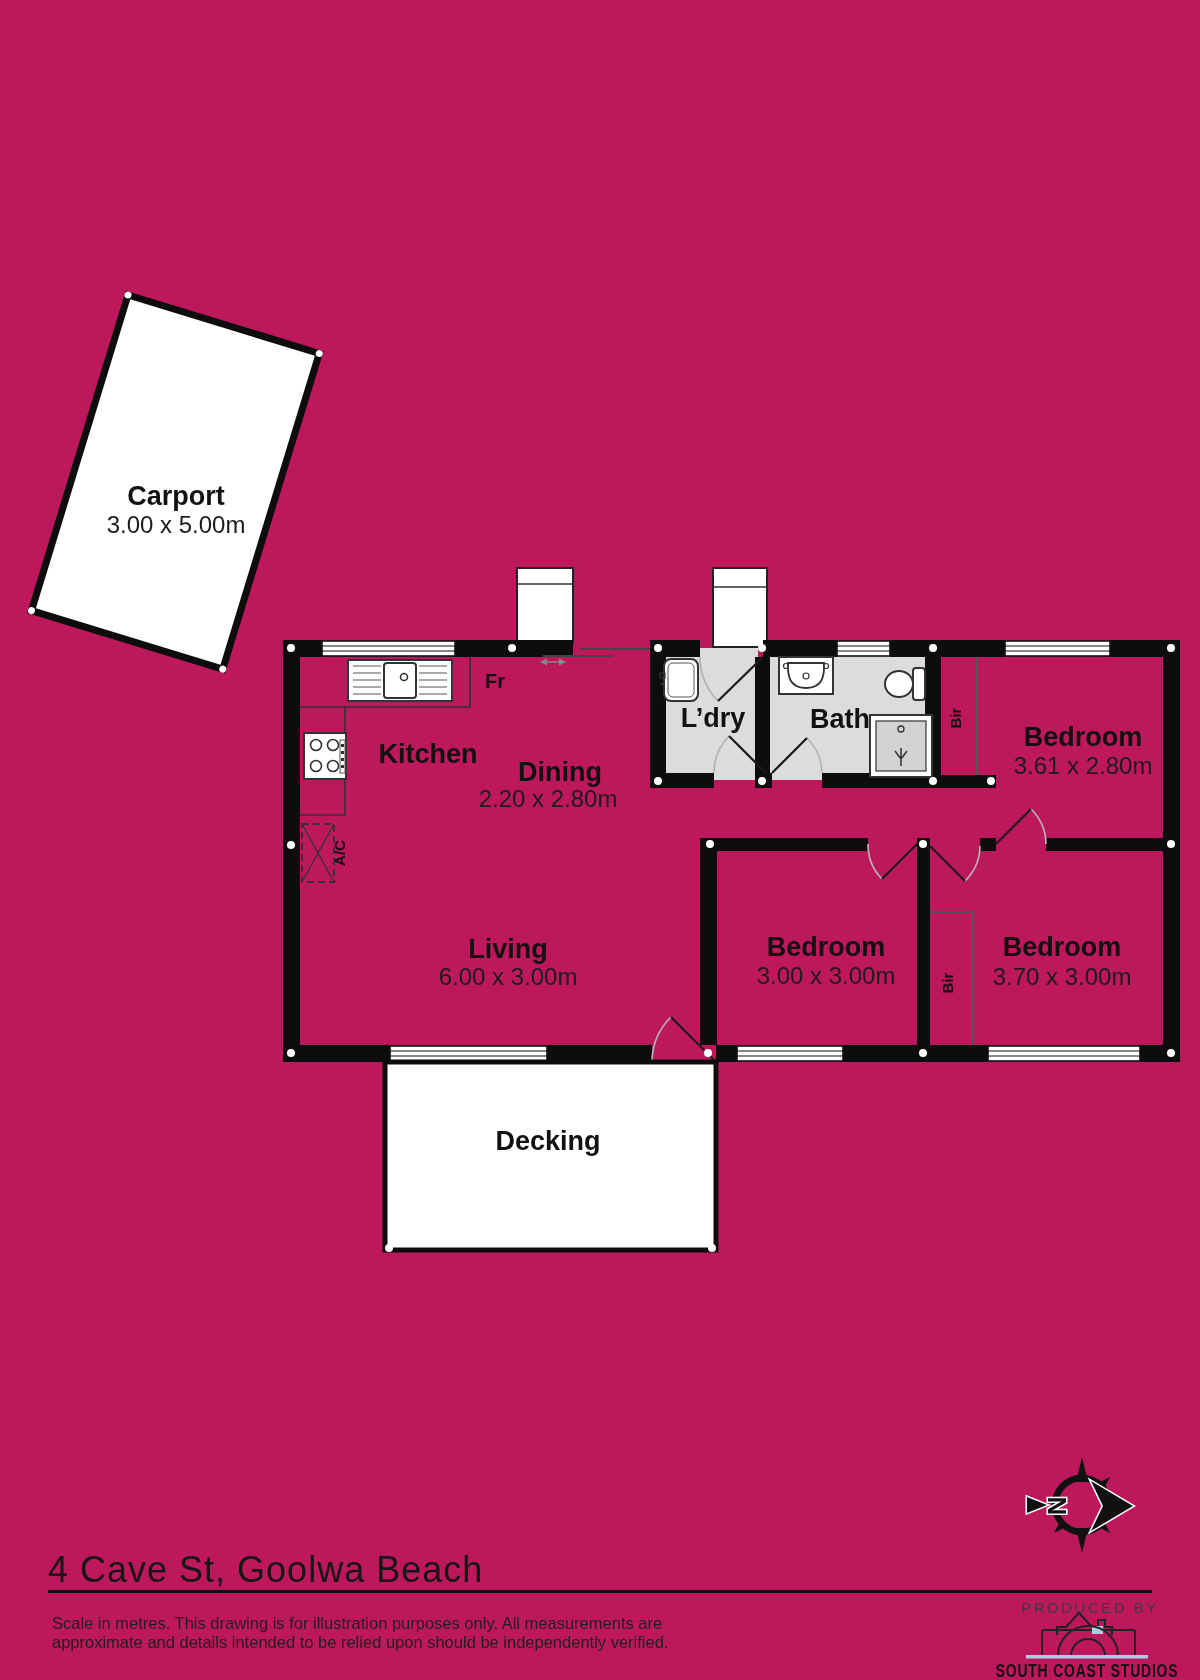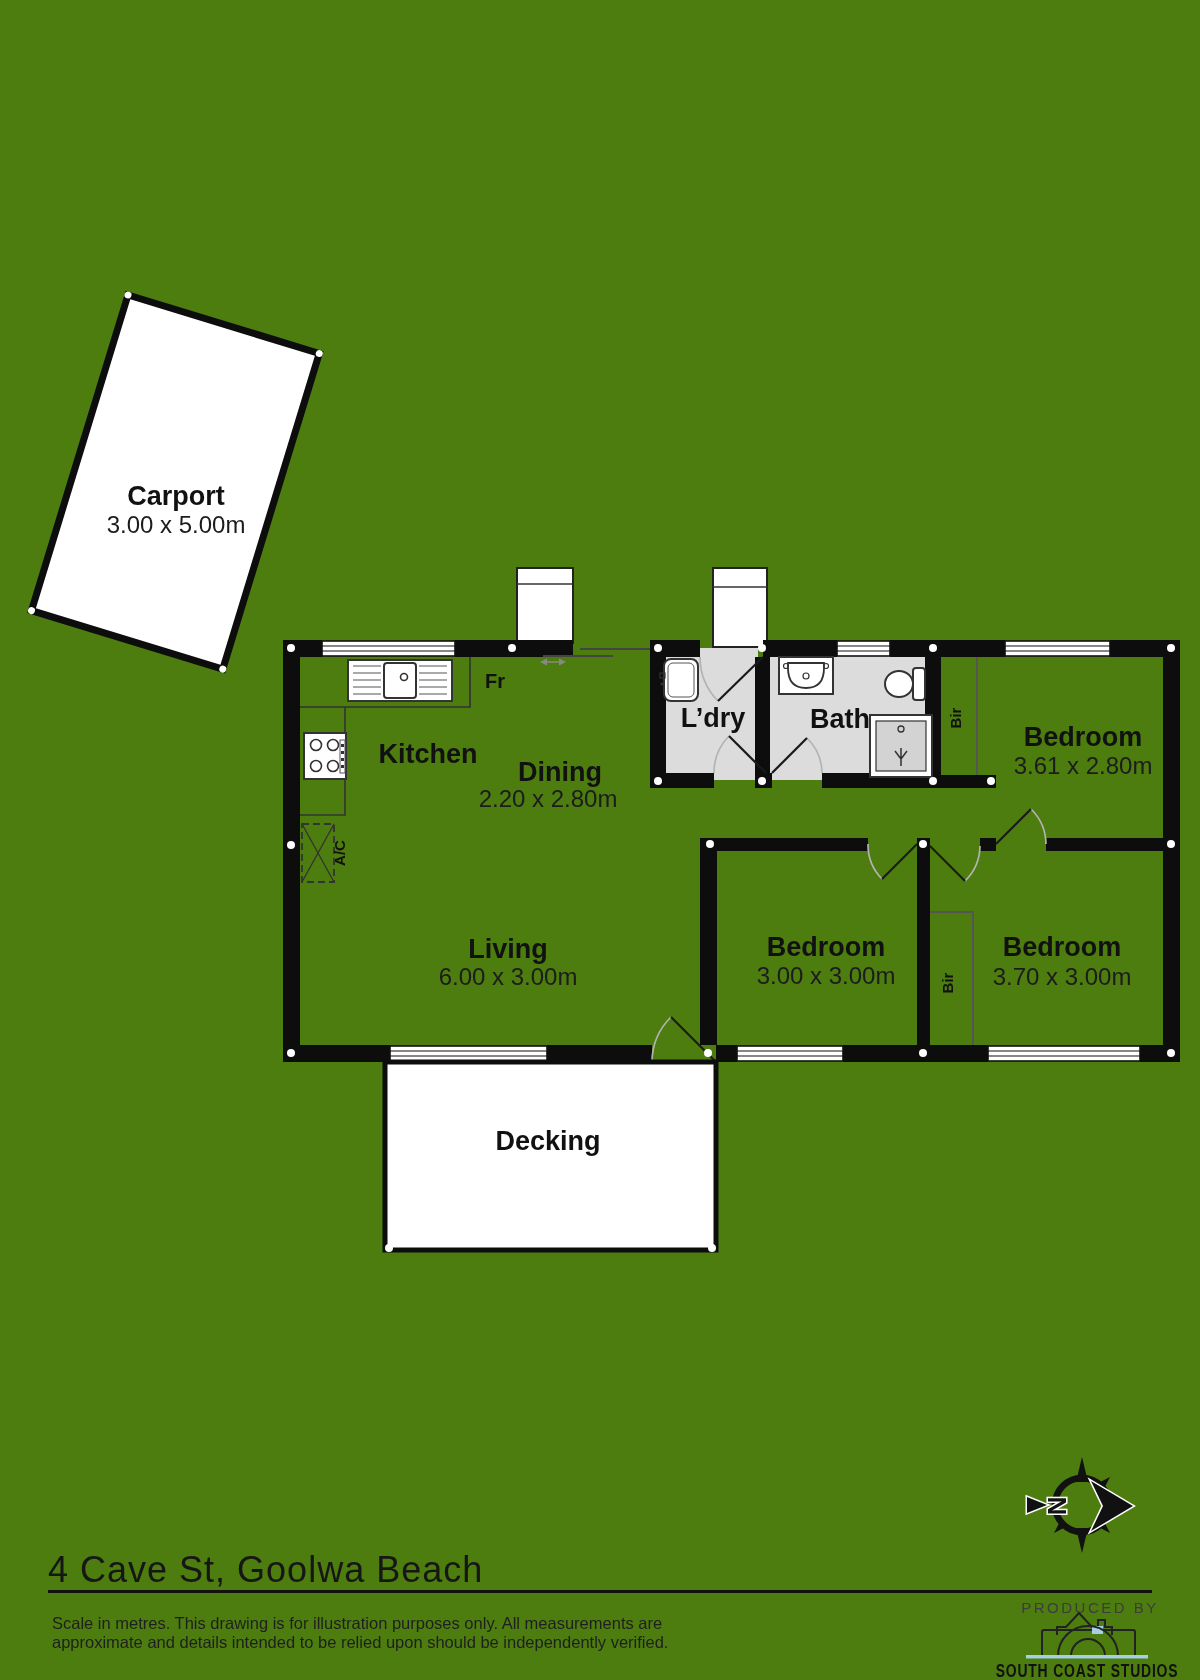--- a/index.html
+++ b/index.html
@@ -1,16 +1,16 @@
 <!DOCTYPE html>
 <html style="--wall: #0d0d0d; --wet-area-floor: #dcdcdc; --logo-accent-blue: #a6cfe3; --background: #ffffff;"><head>
 <meta charset="utf-8">
 <style>
   html,body{margin:0;padding:0;background:#fff;}
-  .page{position:relative;width:1200px;height:1680px;background:#4d7c0f;overflow:hidden;
+  .page{position:relative;width:1200px;height:1680px;background:#be185d;overflow:hidden;
         font-family:"Liberation Sans",sans-serif;}
   svg{display:block;}
   .wall{fill:#0d0d0d;}
   .grayroom{fill:#dcdcdc;}
   .joint{fill:#ffffff;}
   .win{fill:#ffffff;stroke:#111;stroke-width:1.6;}
   .winline{stroke:#111;stroke-width:1.2;}
   .fixture{fill:#ffffff;stroke:#333;stroke-width:2;}
   .thin{fill:none;stroke:#333;stroke-width:1.6;}
   .thin2{fill:none;stroke:#555;stroke-width:1;}

